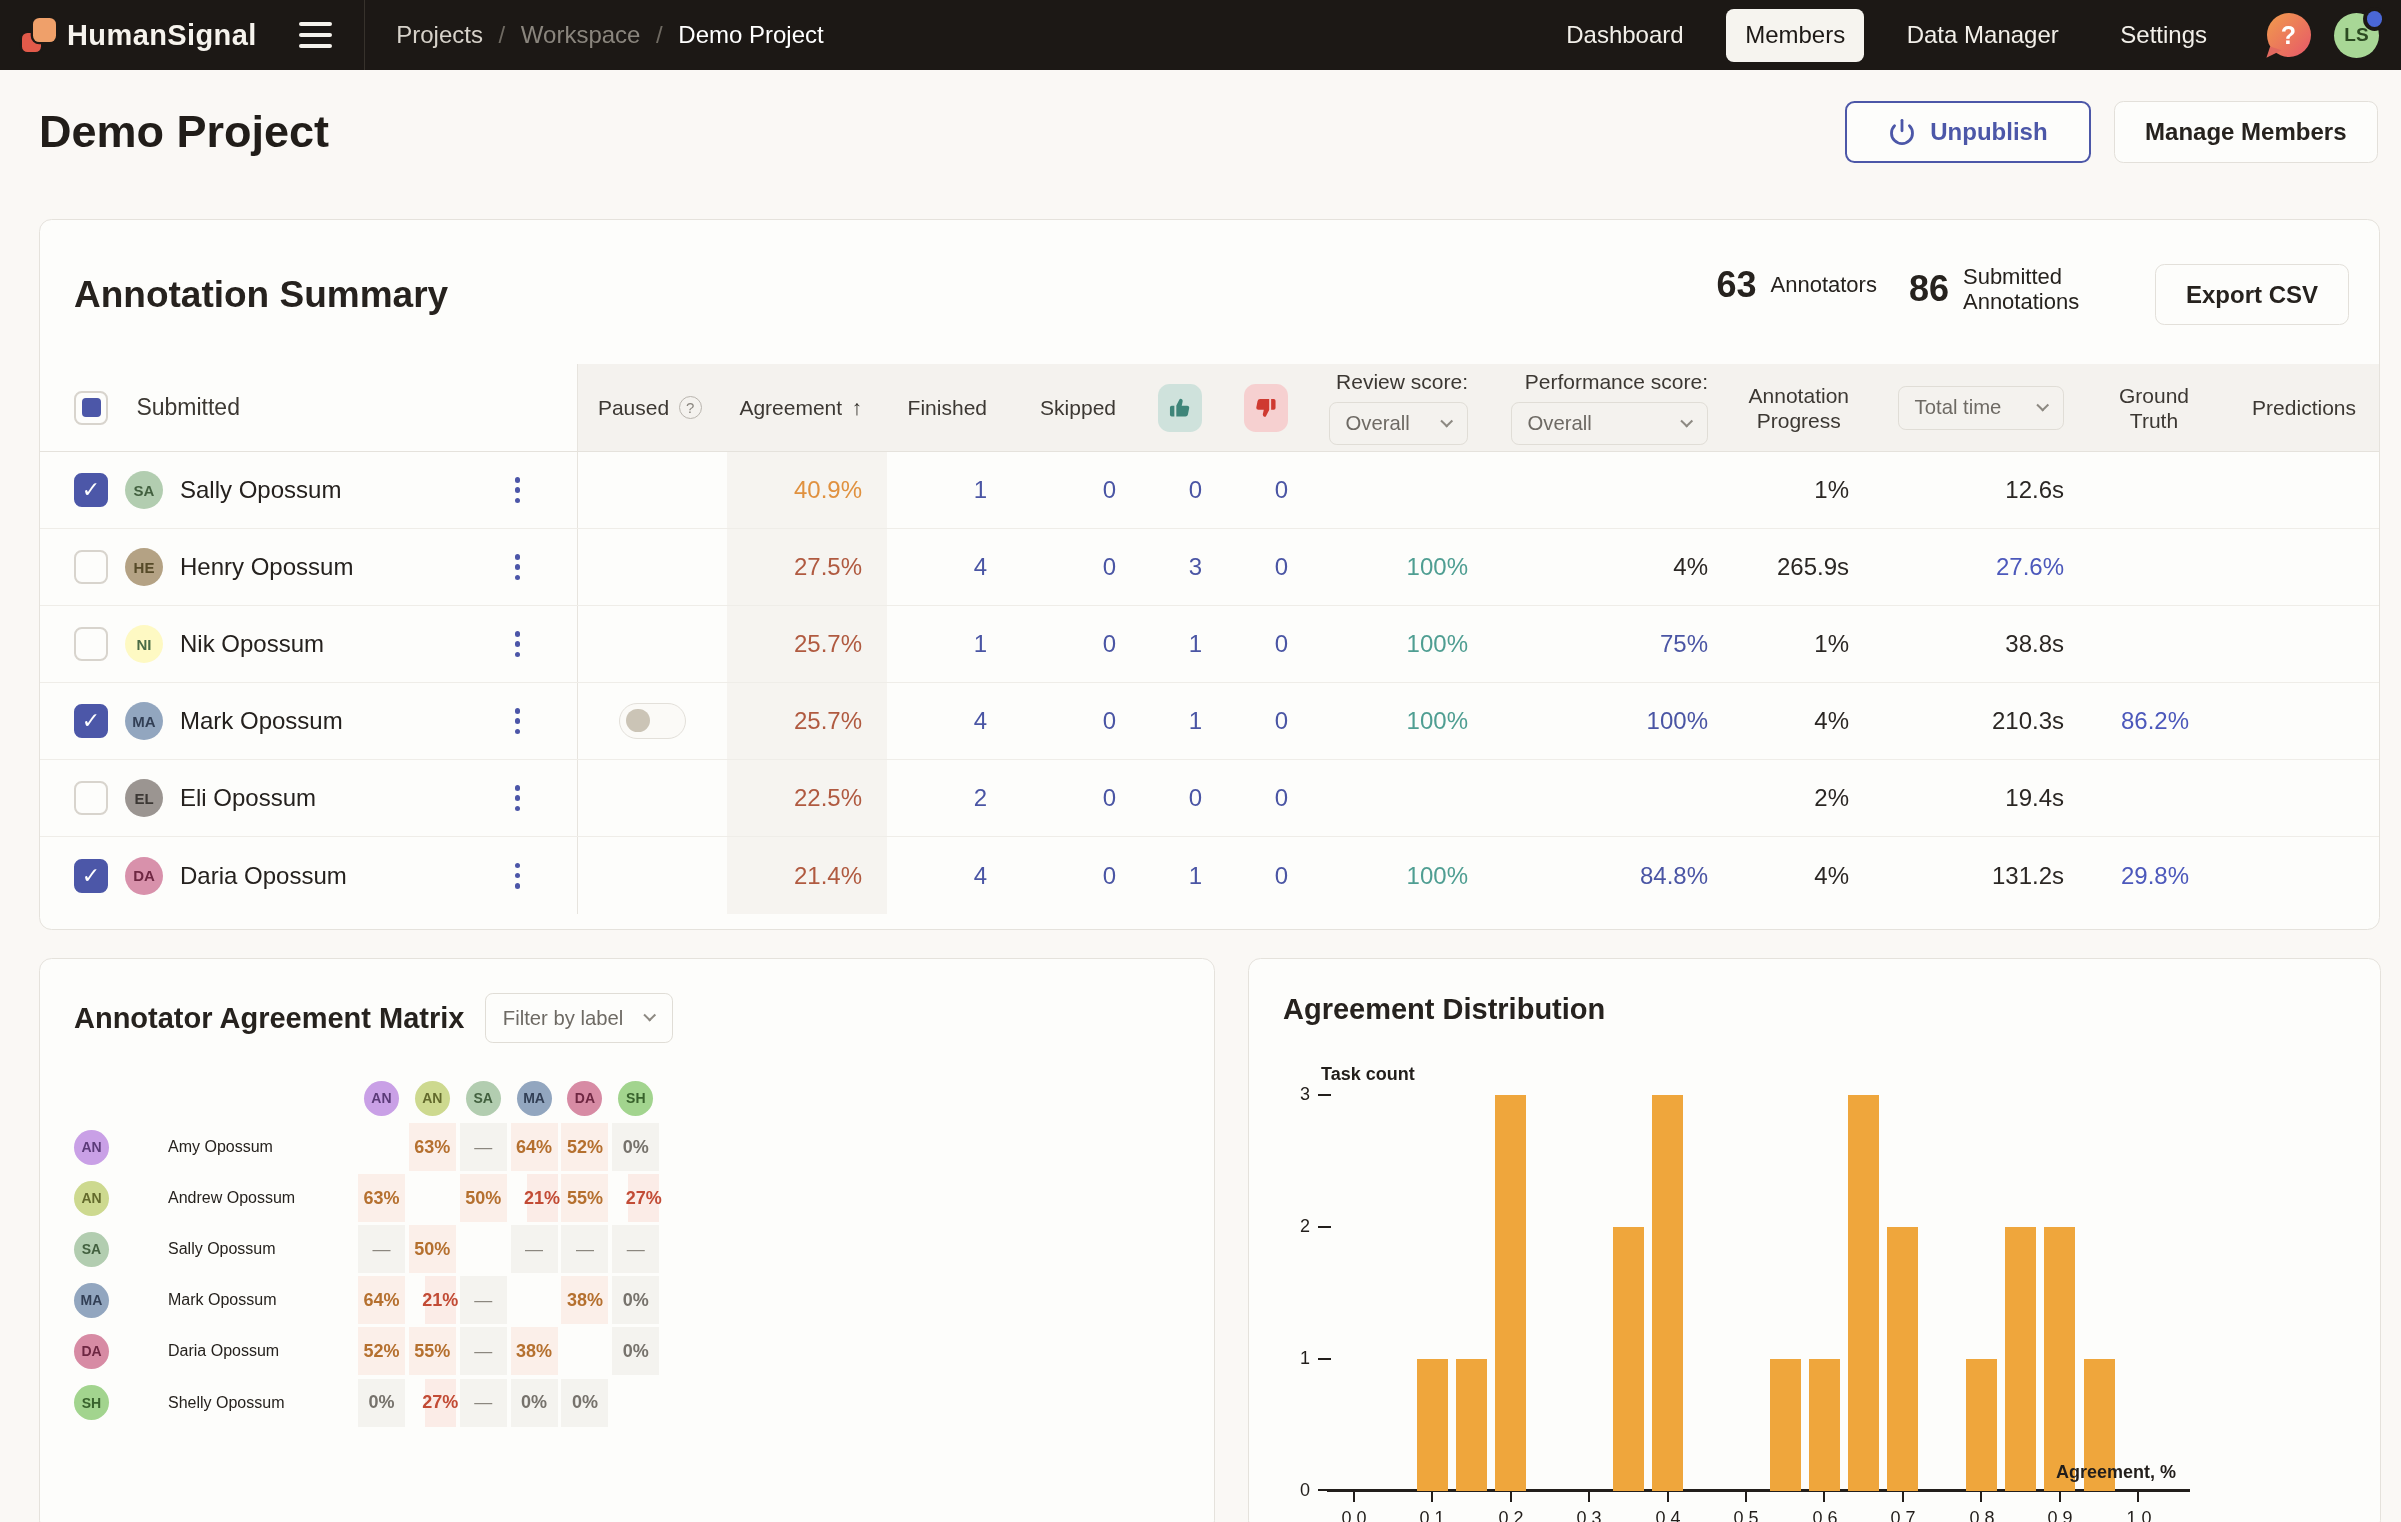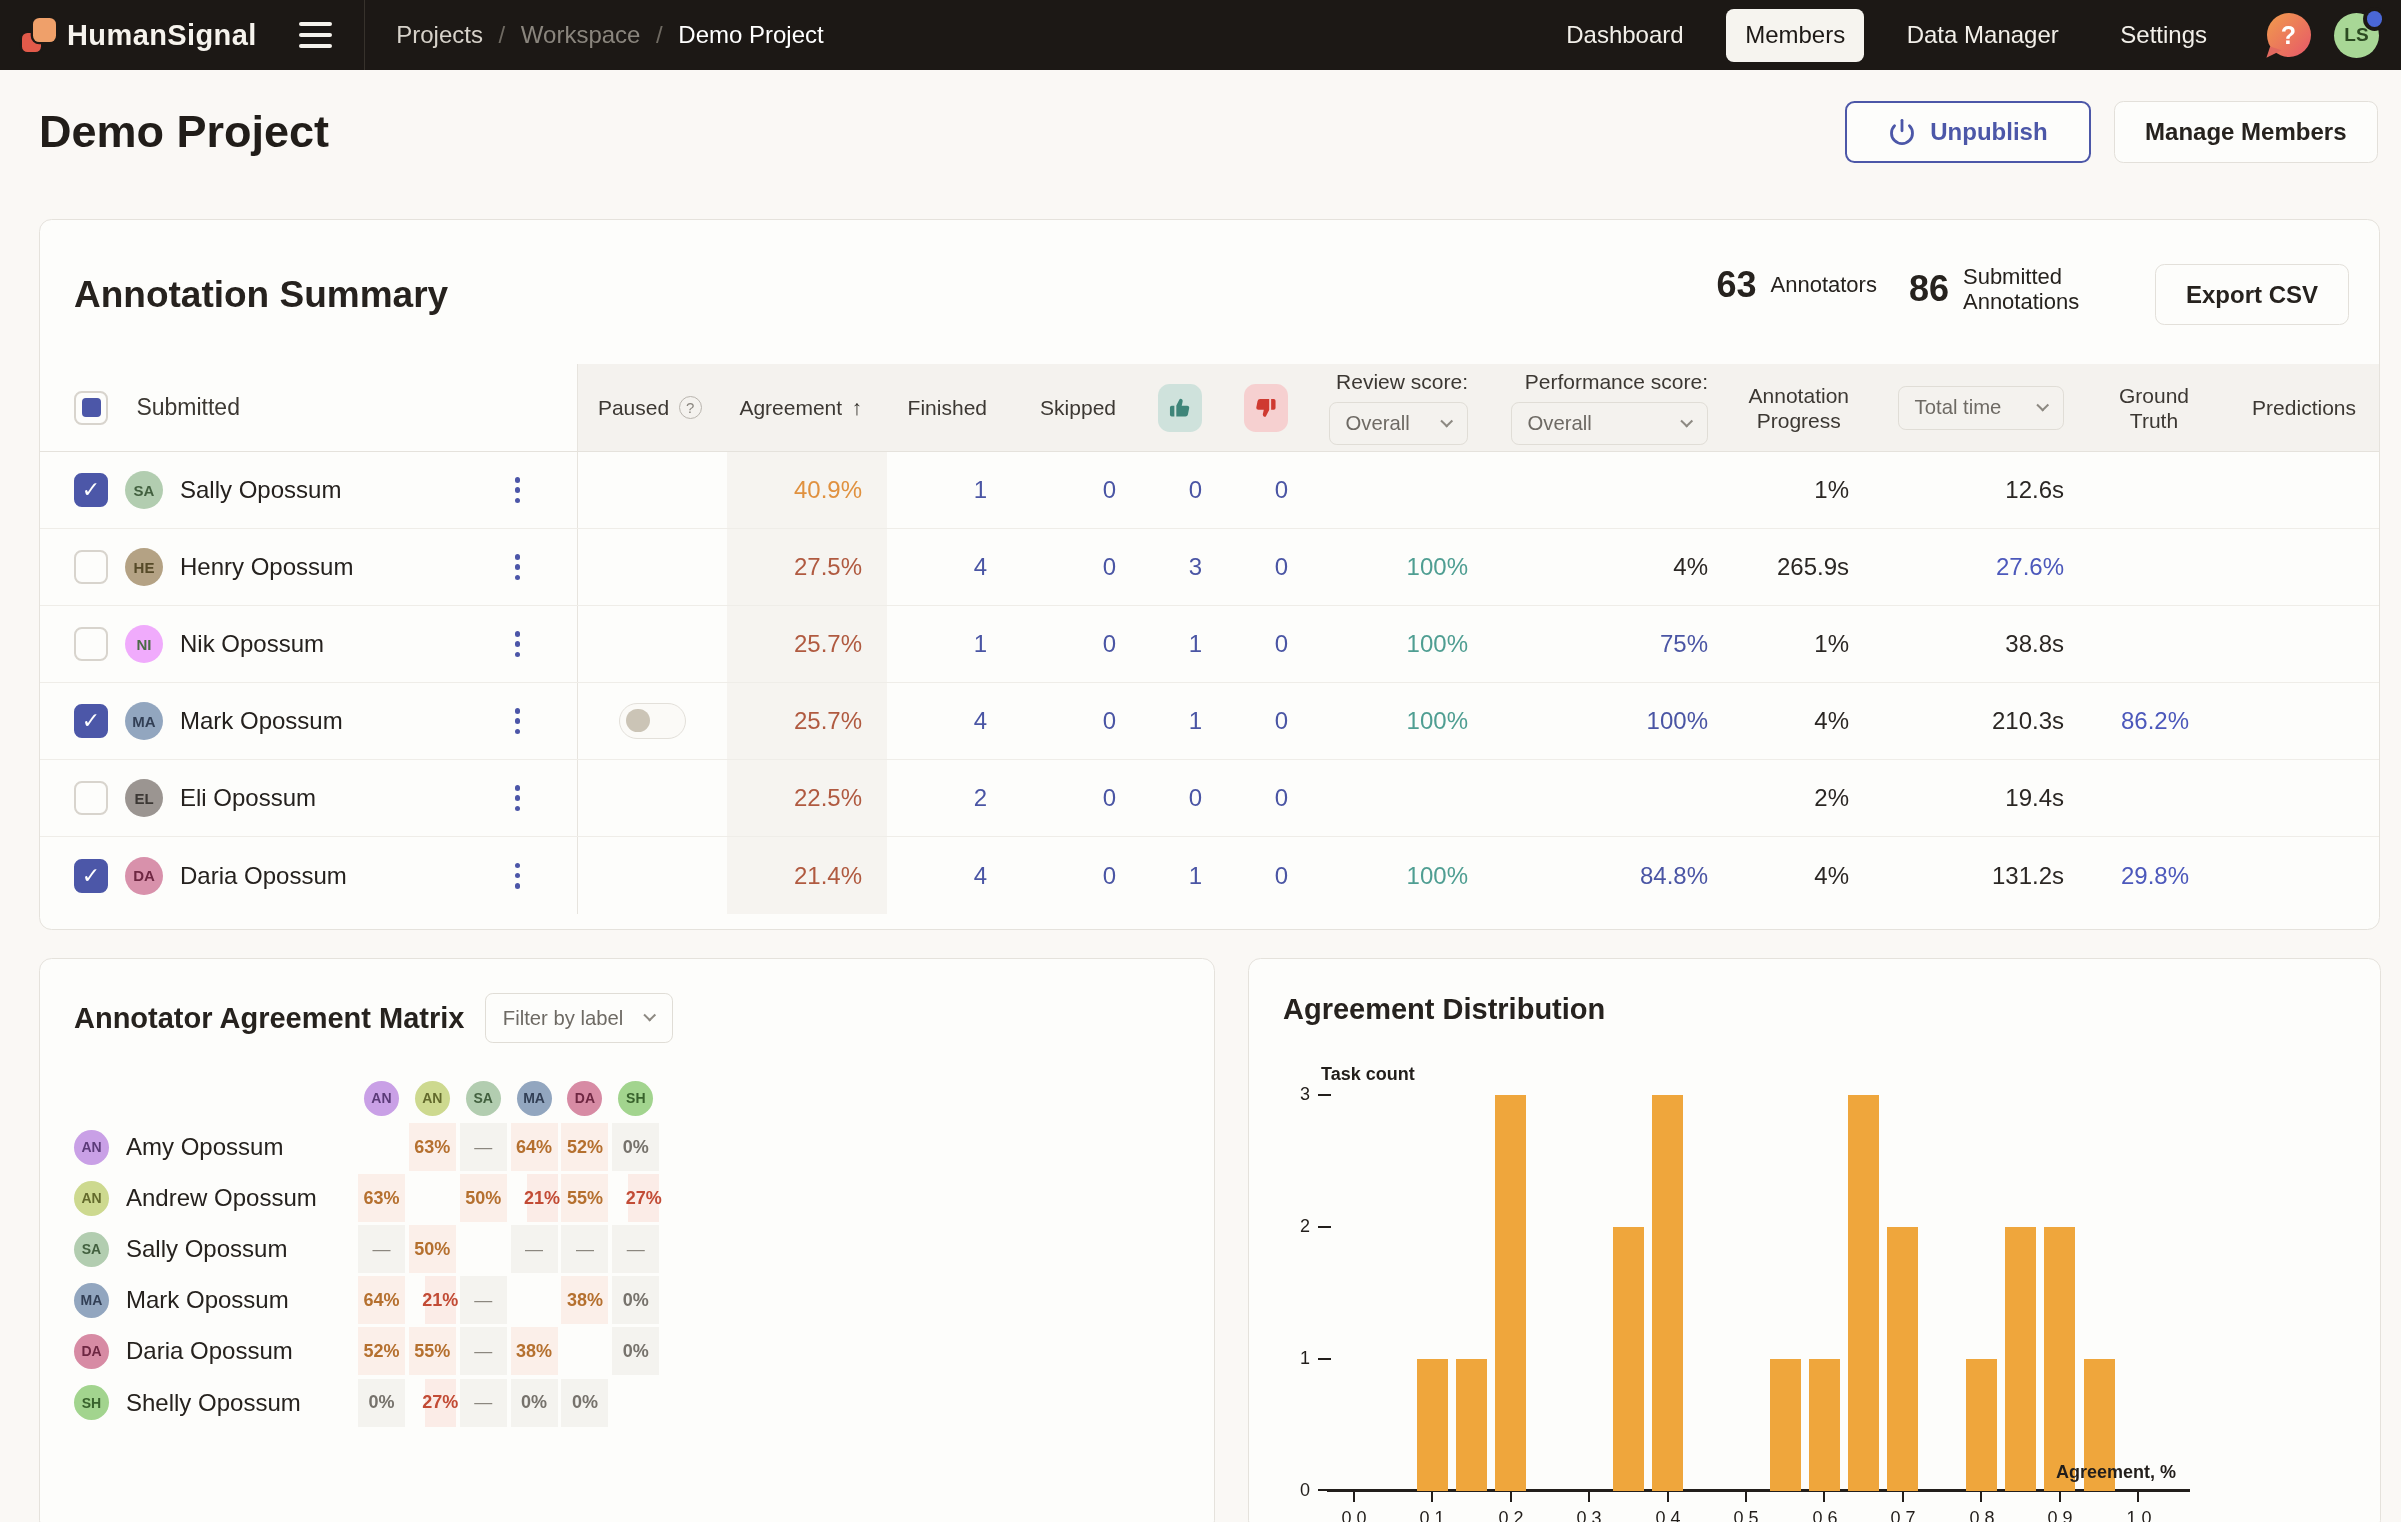--- a/index.html
+++ b/index.html
@@ -89,21 +89,21 @@
   .agr.red { color:#b05a40; }
 
   
   .matrix-card { position:absolute; left:39px; top:958px; width:1176px; height:575px; padding:34px 34px; }
   .matrix-head { display:flex; align-items:center; gap:20.3px; }
   .matrix-head h2, .chart-card h2 { font-size:29px; font-weight:700; }
   .select.w-fl { min-width:188px; padding:12.5px 17px; }
   .matrix { margin-top:33px; display:grid; grid-template-columns:280px repeat(6,47px); column-gap:3.9px; row-gap:3.1px; }
   .m-avatar-cell { display:flex; align-items:center; justify-content:center; height:44px; }
   .m-name-cell { display:flex; align-items:center; gap:17px; height:48px; }
-  .m-name { font-size:24px; }
+  .m-name { font-size:16px;margin-left:42px; }
   .m-avatar { width:35px; height:35px; border-radius:50%; display:inline-flex; align-items:center; justify-content:center; font-size:14px; font-weight:700; flex:none; }
   .m-cell { height:48px; display:flex; align-items:center; justify-content:center; font-size:18px; font-weight:600; }
   .m-cell.warm { background:#fbefe9; color:#b5702f; }
   .m-cell.red  { background:#fbece7; color:#c24b35;margin-left:16px; }
   .m-cell.zero { background:#f4f3ef; color:#76726c; }
   .m-cell.dash { background:#f4f3ef; color:#8b877f; font-weight:400; }
   .m-cell.self { background:transparent; }
 
   .chart-card { position:absolute; left:1248px; top:958px; width:1133px; height:575px; padding:34px 34px; overflow:hidden; }
   .chart { position:absolute; inset:0; }
@@ -300,21 +300,21 @@
     <div class="cell c7 num">0</div>
     <div class="cell c8 teal">100%</div>
     <div class="cell c10 dark">4%</div>
     <div class="cell c11 dark">265.9s</div>
     <div class="cell c12 gt">27.6%</div>
     <div class="cell c13"></div>
         </div>
         <div class="t-grid t-row">
     <div class="cell c1">
       <span class="checkbox "></span>
-      <span class="avatar-s" style="background:#f0abfc;color:#4a6b46">NI</span>
+      <span class="avatar-s" style="background:#fef9c3;color:#4a6b46">NI</span>
       <span class="name">Nik Opossum</span>
       <span class="kebab">
               <i></i>
               <i></i>
               <i></i>
             </span>
     </div>
     <div class="cell c2"></div>
     <div class="cell c3">
             <span class="agr red">25.7%</span>

